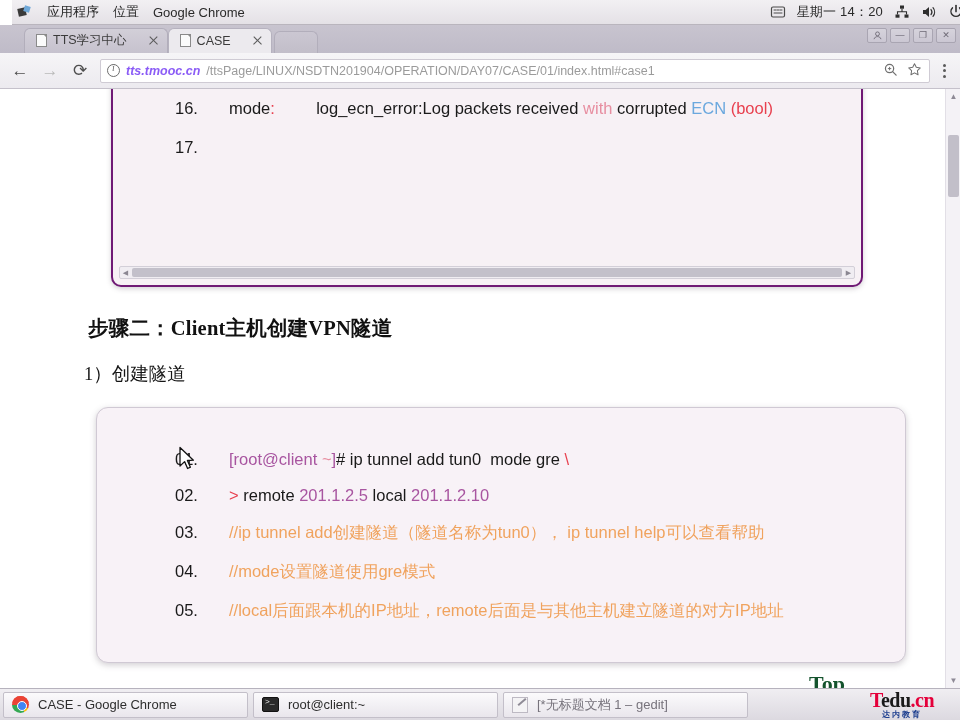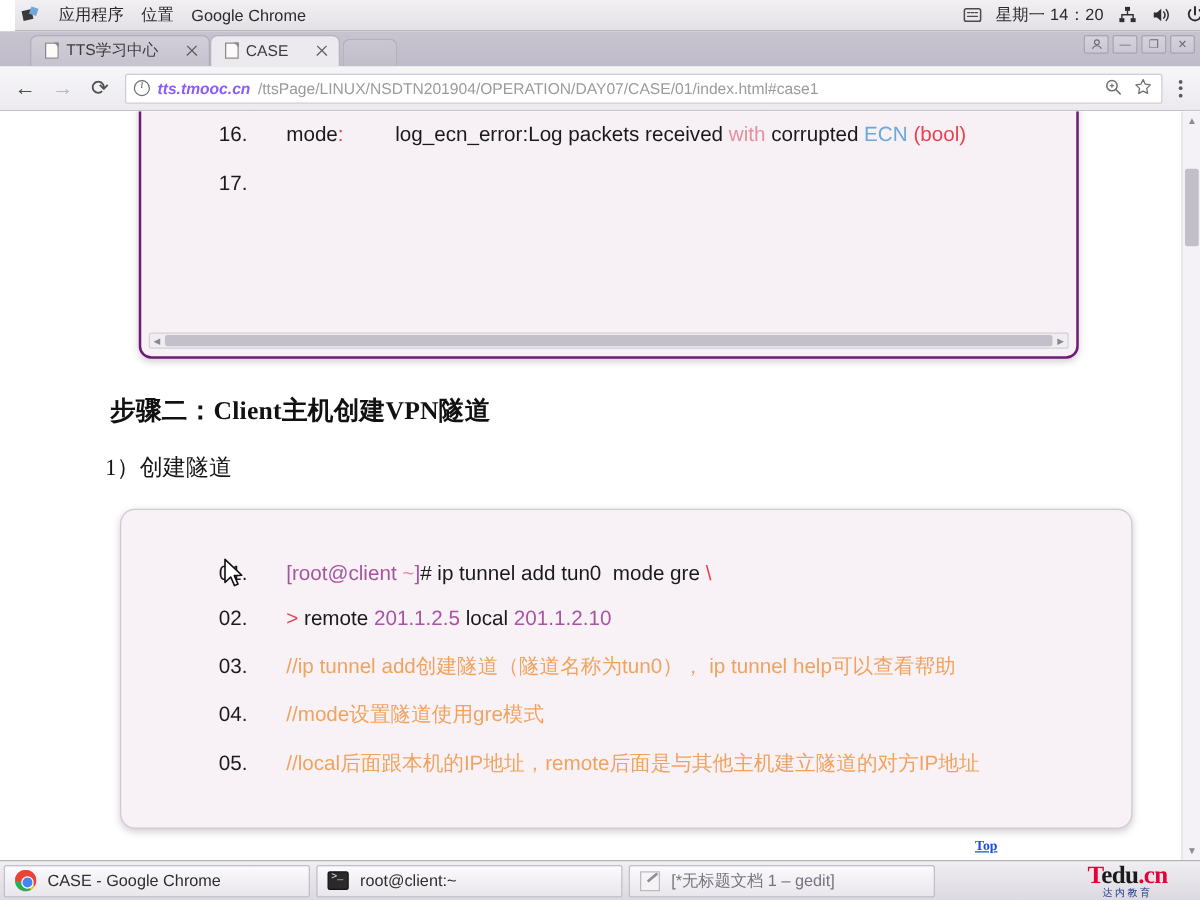--- a/index.html
+++ b/index.html
@@ -194,24 +194,24 @@
     position: absolute; left: 96px; width: 810px;
     background: #f8f2f7; border: 1px solid #d0c9d4;
     border-radius: 12px;
     box-shadow: 0 2px 6px rgba(90,80,95,.28);
   }
   #code-main { top: 318px; height: 256px; }
   .codebody { padding: 42px 0 0 78px; }
   .codebody .codeline { margin-bottom: 17px; }
 
   .toplink {
-    position: absolute; left: 780px; top: 582px;
+    position: absolute; left: 809px; top: 582px;
     font-family: "Liberation Serif","DejaVu Serif",serif;
-    font-weight: bold; font-size: 11px;
-    color: #1d4ed8; text-decoration: underline;
+    font-weight: bold; font-size: 22px;
+    color: #14532d; text-decoration: underline;
   }
 
   
   #cursor { position:absolute; left: 178px; top: 357px; z-index: 40; }
 
   
   #taskbar {
     position: absolute; left: 0; top: 688px; width: 960px; height: 32px;
     background: linear-gradient(#f0eef2,#dcd9e0);
     border-top: 1px solid #b6b2bd;
@@ -252,21 +252,21 @@
     background: linear-gradient(#ea4335,#ea4335); }
   .chrome-ico::after { content:''; position:absolute; left:4.5px; top:4.5px; width:8px; height:8px;
     border-radius:50%; background:#4285f4; border:1.6px solid #fff; }
   #tedu-logo {
     margin-left: auto; margin-right: 2px; width: 112px; height: 30px;
     position: relative; display:flex; flex-direction:column;
     align-items:center; justify-content:center; line-height:1;
   }
   .tedu-main { font-size: 20px; font-weight: bold; font-family:"Liberation Serif",serif; letter-spacing:-.5px;}
   .tedu-T { color:#e4003a; } .tedu-edu { color:#1a1a1a; } .tedu-cn { color:#e4003a; }
-  .tedu-sub { font-size: 8px; color:#1e3f8f; letter-spacing: 2px; margin-top:1px; }
+  .tedu-sub { font-size: 8px; color:#1e3f8f; letter-spacing: 2px; margin-top:1px;font-weight:bold; }
 </style>
 </head>
 <body>
 
 <div id="gnome-panel">
   <div class="panel-left">
     <span class="gnome-logo"></span>
     <span class="panel-item">应用程序</span>
     <span class="panel-item">位置</span>
     <span class="panel-item">Google Chrome</span>

